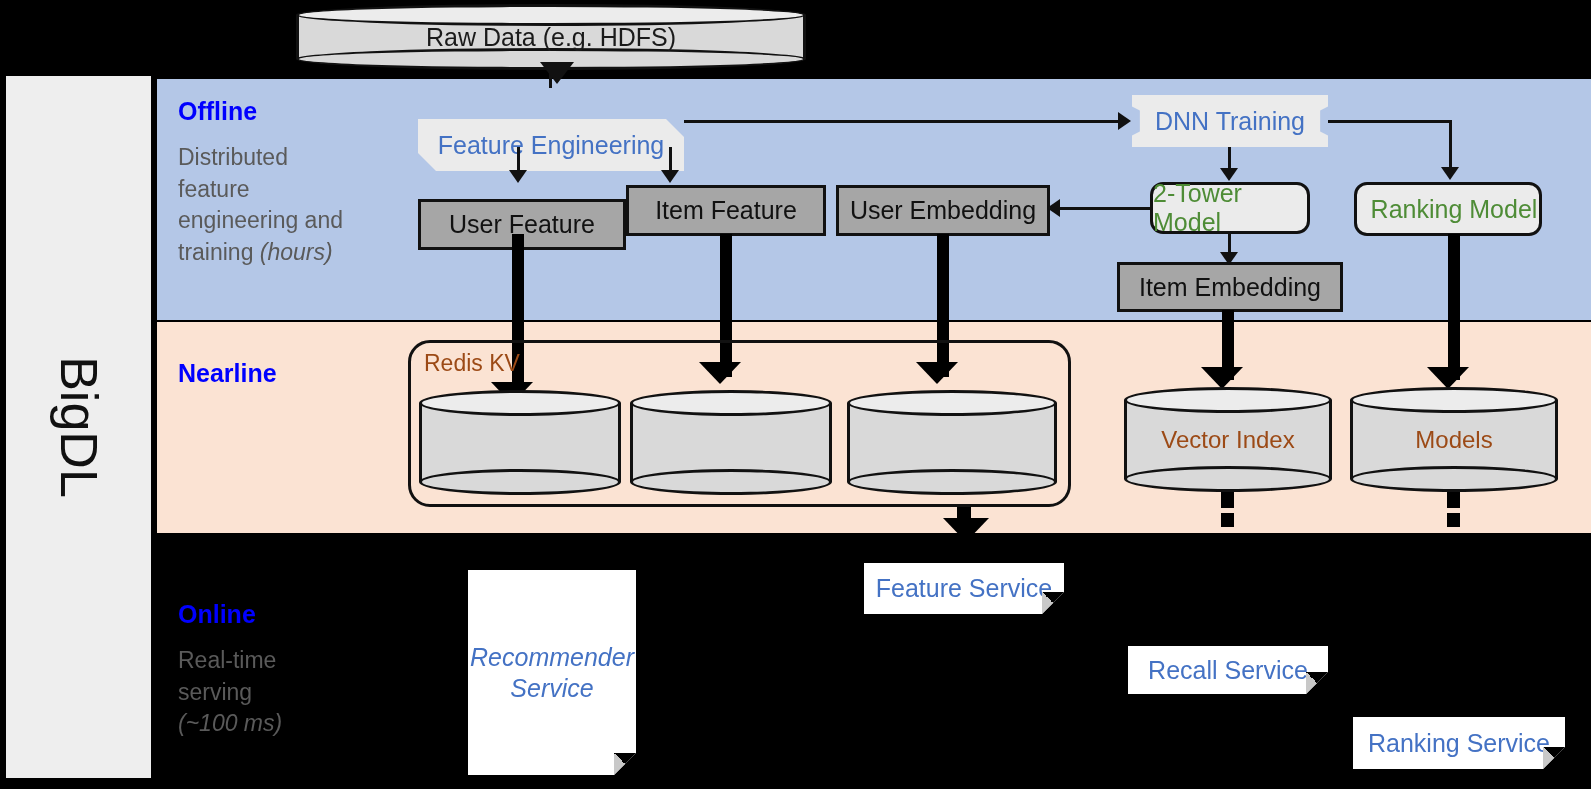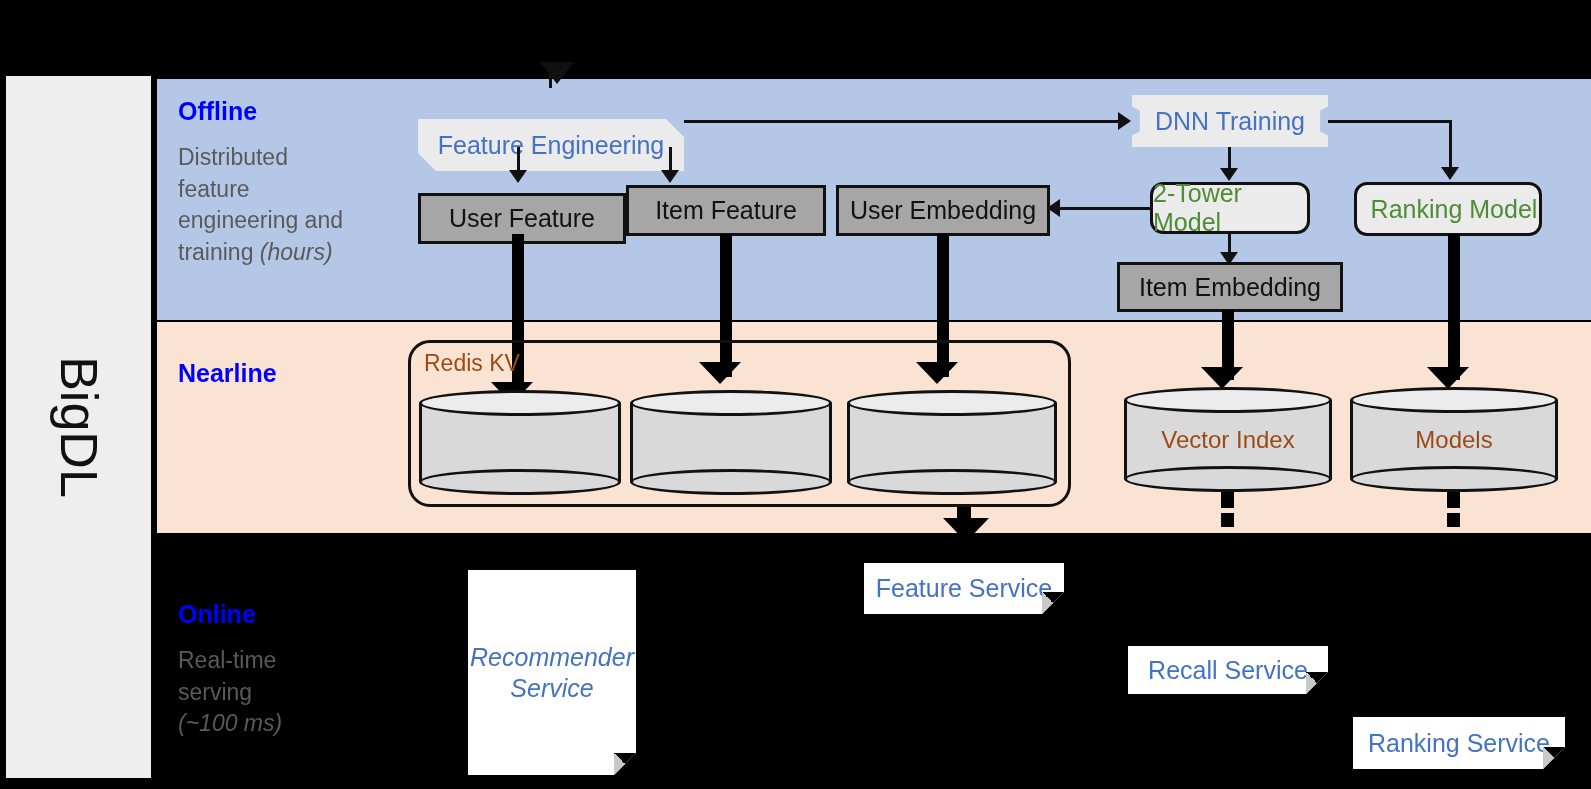--- a/index.html
+++ b/index.html
@@ -75,20 +75,26 @@
 <div id="stage">
 
   <div id="sidebar">
     <div id="sidebar-label">BigDL</div>
   </div>
 
   <div class="band" id="band-offline"></div>
   <div class="band" id="band-nearline"></div>
   <div class="band" id="band-online"></div>
 
+  <div class="cyl" id="rawdata">
+    <div class="body"></div>
+    <div class="bot"></div>
+    <div class="top"></div>
+    <div class="lbl">Raw Data (e.g. HDFS)</div>
+  </div>
 
   <div class="ln thin-v" style="left:549px;top:70px;height:18px;"></div>
   <div class="ar-d" style="left:540px;top:62px;border-left-width:17px;border-right-width:17px;border-top-width:22px;"></div>
 
   <div class="band-title" style="left:178px;top:97px;">Offline</div>
   <div class="band-desc" style="left:178px;top:142px;">
     <span>Distributed</span><br>
     <span>feature</span><br>
     <span>engineering and</span><br>
     <span>training </span><span class="it">(hours)</span>
@@ -98,21 +104,21 @@
     <span class="blue-t">Feature Engineering</span>
   </div>
   <div style="position:absolute;left:418px;top:95px;width:266px;height:52px;
        clip-path:polygon(0 0,calc(100% - 18px) 0,100% 18px,100% 100%,18px 100%,0 calc(100% - 18px));
        background:#111;z-index:-1;"></div>
 
   <div class="pbox notch" style="left:1132px;top:95px;width:196px;height:52px;">
     <span class="blue-t">DNN Training</span>
   </div>
 
-  <div class="gbox" style="left:418px;top:193px;width:208px;height:51px;">
+  <div class="gbox" style="left:418px;top:199px;width:208px;height:51px;">
     <span>User Feature</span>
   </div>
   <div class="gbox" style="left:626px;top:185px;width:200px;height:51px;">
     <span>Item Feature</span>
   </div>
   <div class="gbox" style="left:836px;top:185px;width:214px;height:51px;">
     <span>User Embedding</span>
   </div>
 
   <div class="pbox rounded" style="left:1150px;top:182px;width:160px;height:52px;">

